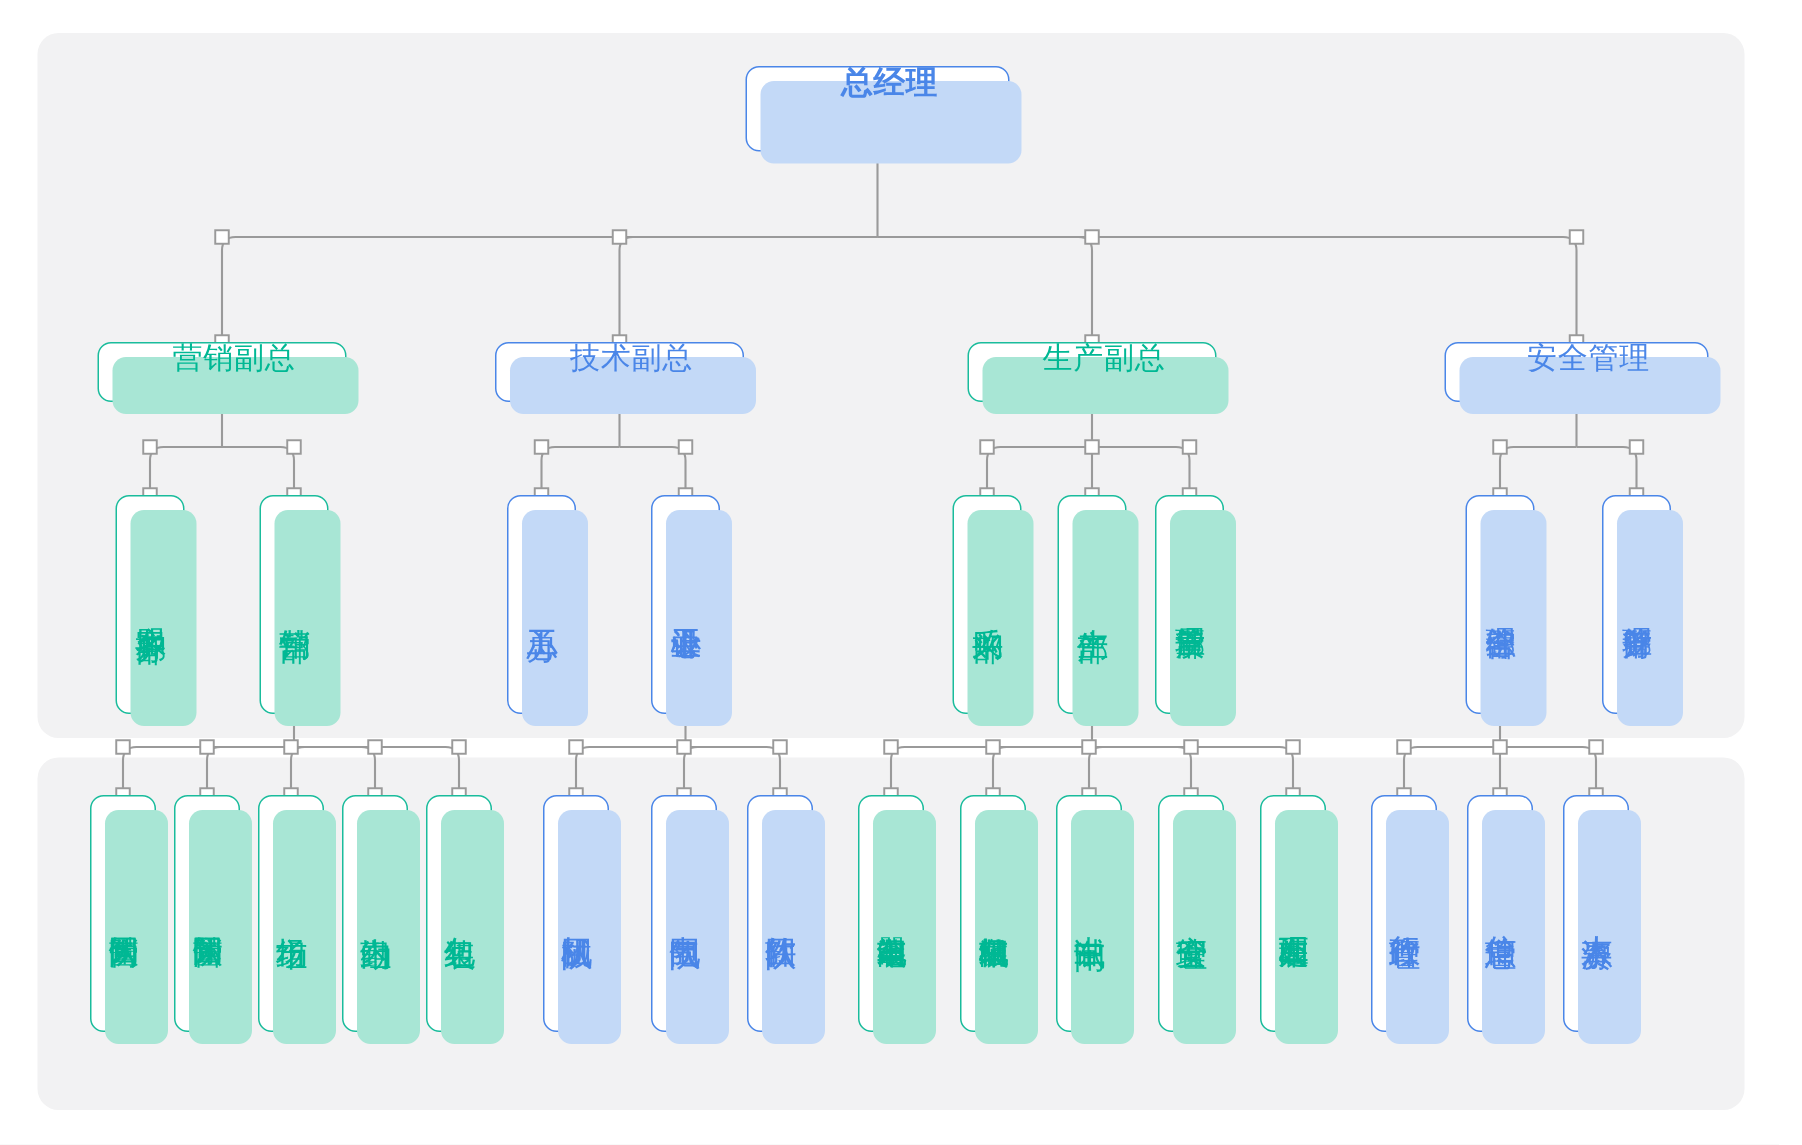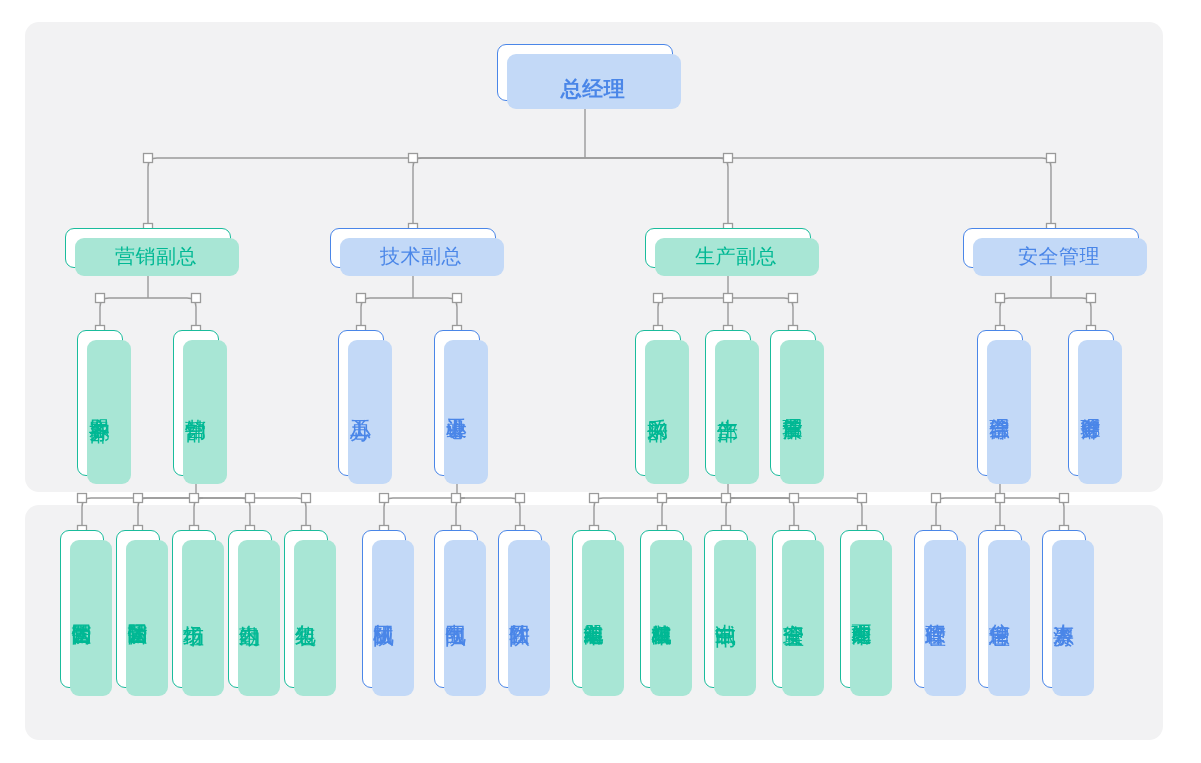--- a/index.html
+++ b/index.html
@@ -23,21 +23,21 @@
   #wires rect.handle{fill:#ffffff;stroke:#9a9a9a;stroke-width:1.3;}
 
   
   .node{
     position:absolute;
     box-sizing:border-box;
     background:#ffffff;
     border:1.6px solid #1abc9c;
     border-radius:9px;
     display:flex;
-    align-items:flex-end;
+    align-items:flex-start;
     justify-content:center;
     z-index:3;
     padding-left:16px;
   }
   .node .shadow{
     position:absolute;
     left:9px;top:9px;
     width:100%;height:100%;
     border-radius:9px;
     background:#a8e6d5;
@@ -51,21 +51,21 @@
     white-space:nowrap;
     letter-spacing:0.5px;
   }
   
   .node.blue{border-color:#4a86e8;}
   .node.blue .shadow{background:#c3d9f7;}
   .node.blue .label{color:#4a86e8;}
 
   
   .node.horiz .label{font-size:21px;font-weight:bold;}
-  .node.lvl1 .label{font-size:20px;font-weight:normal;margin-top:22px;}
+  .node.lvl1 .label{font-size:20px;font-weight:normal;}
 
   
   .node.vert{align-items:center;justify-content:center;padding:6px 0;}
   .node.vert .label{
     writing-mode:vertical-rl;
     text-orientation:upright;
     font-size:21px;
     letter-spacing:1px;
     line-height:1;
   }

